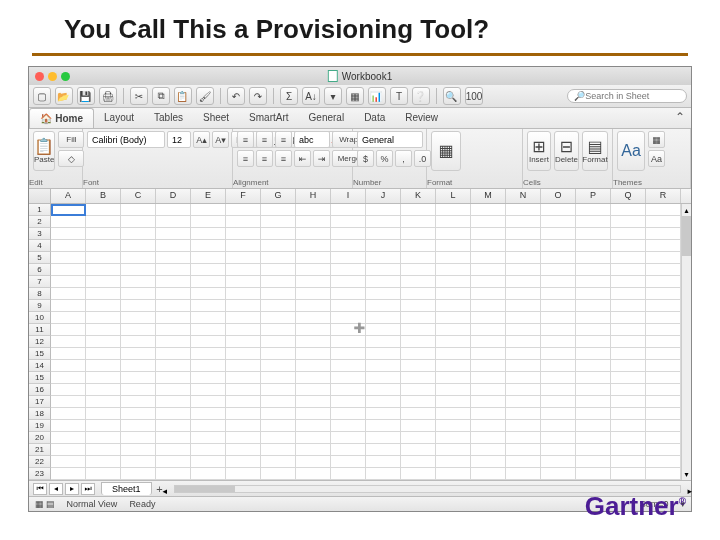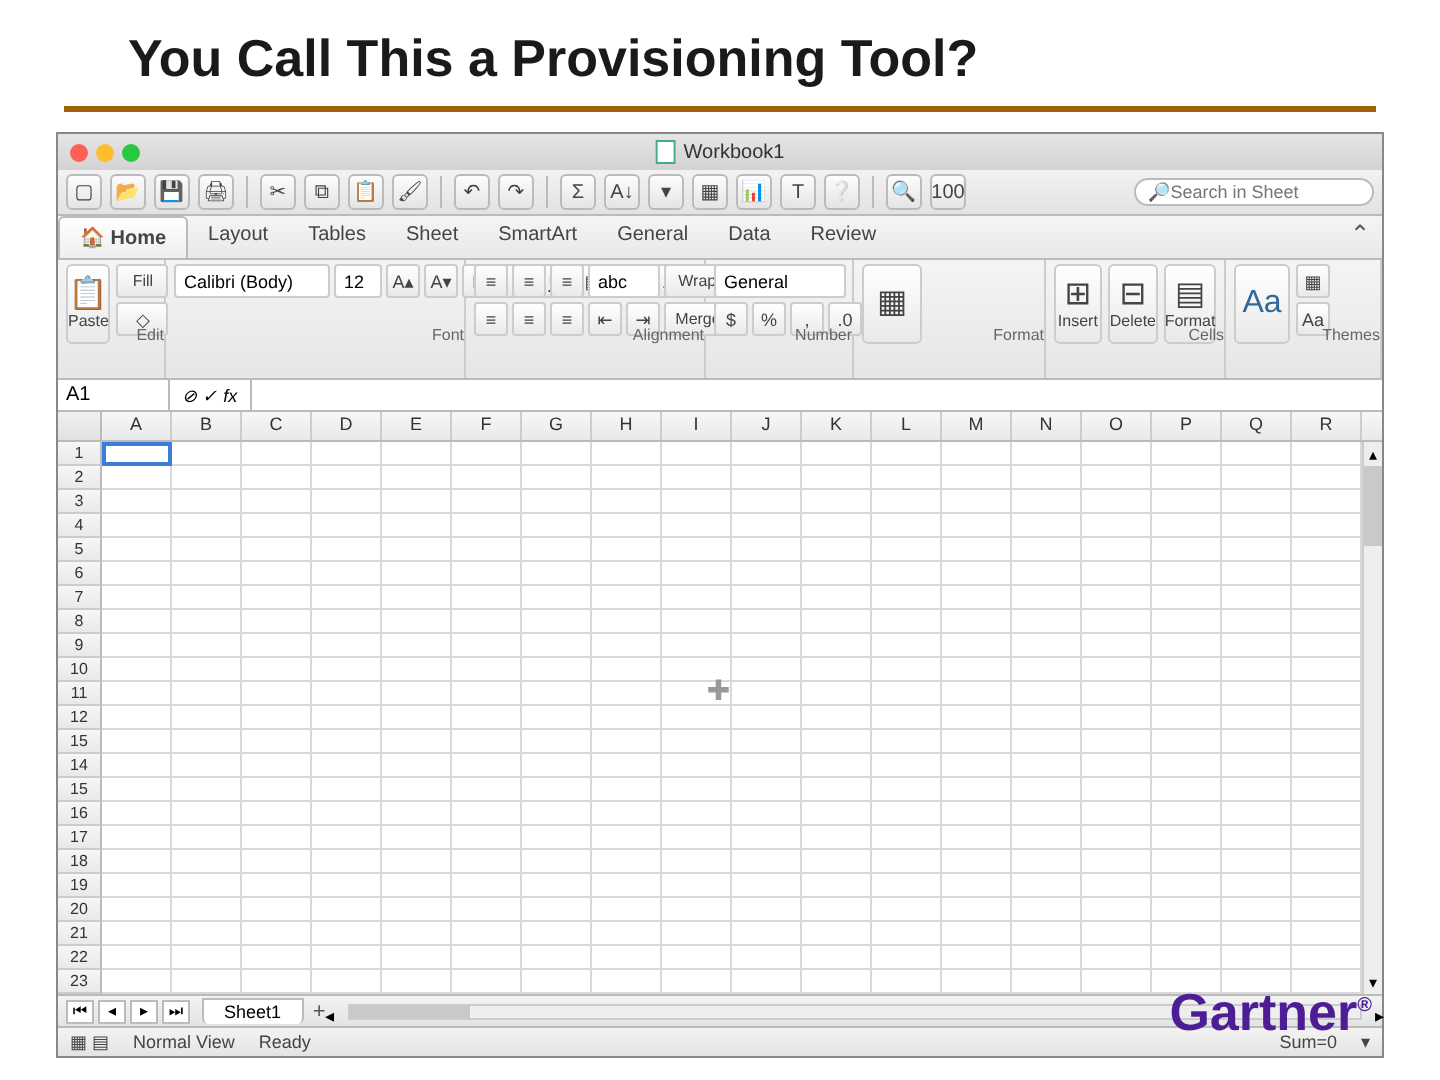--- a/index.html
+++ b/index.html
@@ -24,21 +24,21 @@
   .search-wrap { margin-left: auto; display: flex; align-items: center; border: 1px solid #bbb; border-radius: 9px; background: #fff; padding: 1px 6px; width: 120px; }
   .search-wrap input { border: none; outline: none; font-size: 9px; width: 100%; background: transparent; color: #888; }
 
   .ribbon-tabs { display: flex; background: linear-gradient(#f5f5f5,#e8e8e8); border-bottom: 1px solid #bbb; }
   .ribbon-tab { padding: 4px 10px; font-size: 10px; color: #444; }
   .ribbon-tab.active { background: linear-gradient(#fff,#eee); border: 1px solid #bbb; border-bottom: none; border-radius: 3px 3px 0 0; font-weight: bold; text-align: right; }
   .ribbon-toggle { margin-left: auto; padding: 2px 6px; font-size: 12px; color: #555; }
 
   .ribbon-groups { display: flex; background: linear-gradient(#f4f4f4,#e6e6e6); border-bottom: 1px solid #bbb; height: 60px; }
   .group { border-right: 1px solid #ccc; padding: 2px 4px 2px 4px; display: flex; flex-direction: column; position: relative; }
-  .group-label { position: absolute; bottom: 17px; left: 0; right: 0; text-align: right; font-size: 8px; color: #666; }
+  .group-label { position: absolute; bottom: 1px; left: 0; right: 0; text-align: left; font-size: 8px; color: #666; }
   .group-body { display: flex; gap: 3px; align-items: flex-start; flex: 1; }
 
   .big-btn { width: 28px; height: 40px; background: linear-gradient(#fff,#e9e9e9); border: 1px solid #ccc; border-radius: 3px; display: flex; flex-direction: column; align-items: center; justify-content: center; font-size: 8px; color: #444; }
   .big-btn .ic { font-size: 16px; line-height: 1; }
   .mini-row { display: flex; gap: 2px; }
   .mini-btn { width: 17px; height: 17px; background: linear-gradient(#fff,#e9e9e9); border: 1px solid #ccc; border-radius: 2px; display: flex; align-items: center; justify-content: center; font-size: 9px; color: #444; }
   .mini-sel { height: 17px; background: #fff; border: 1px solid #ccc; border-radius: 2px; font-size: 9px; padding: 0 4px; display: flex; align-items: center; }
   .swatch { width: 11px; height: 8px; display: inline-block; }
 
   .name-fx { display: flex; background: #fff; border-bottom: 1px solid #bbb; }
@@ -256,25 +256,20 @@
           </div>
         <div style="display:flex;flex-direction:column;gap:2px">
           <div class="mini-btn">▦</div>
           <div class="mini-btn">Aa</div>
         </div>
       </div>
       <div class="group-label">Themes</div>
     </div>
   </div>
 
-  <div class="name-fx">
-    <div class="name-box">A1</div>
-    <div class="fx-lbl">⊘ ✓ <span>fx</span></div>
-    <div class="fx-input"></div>
-  </div>
 
   <div class="sheet-area">
     <div class="col-headers">
       <div class="corner"></div>
       <div id="colhdrs" style="display:flex">
           <div class="col-h">A</div>
           <div class="col-h">B</div>
           <div class="col-h">C</div>
           <div class="col-h">D</div>
           <div class="col-h">E</div>

